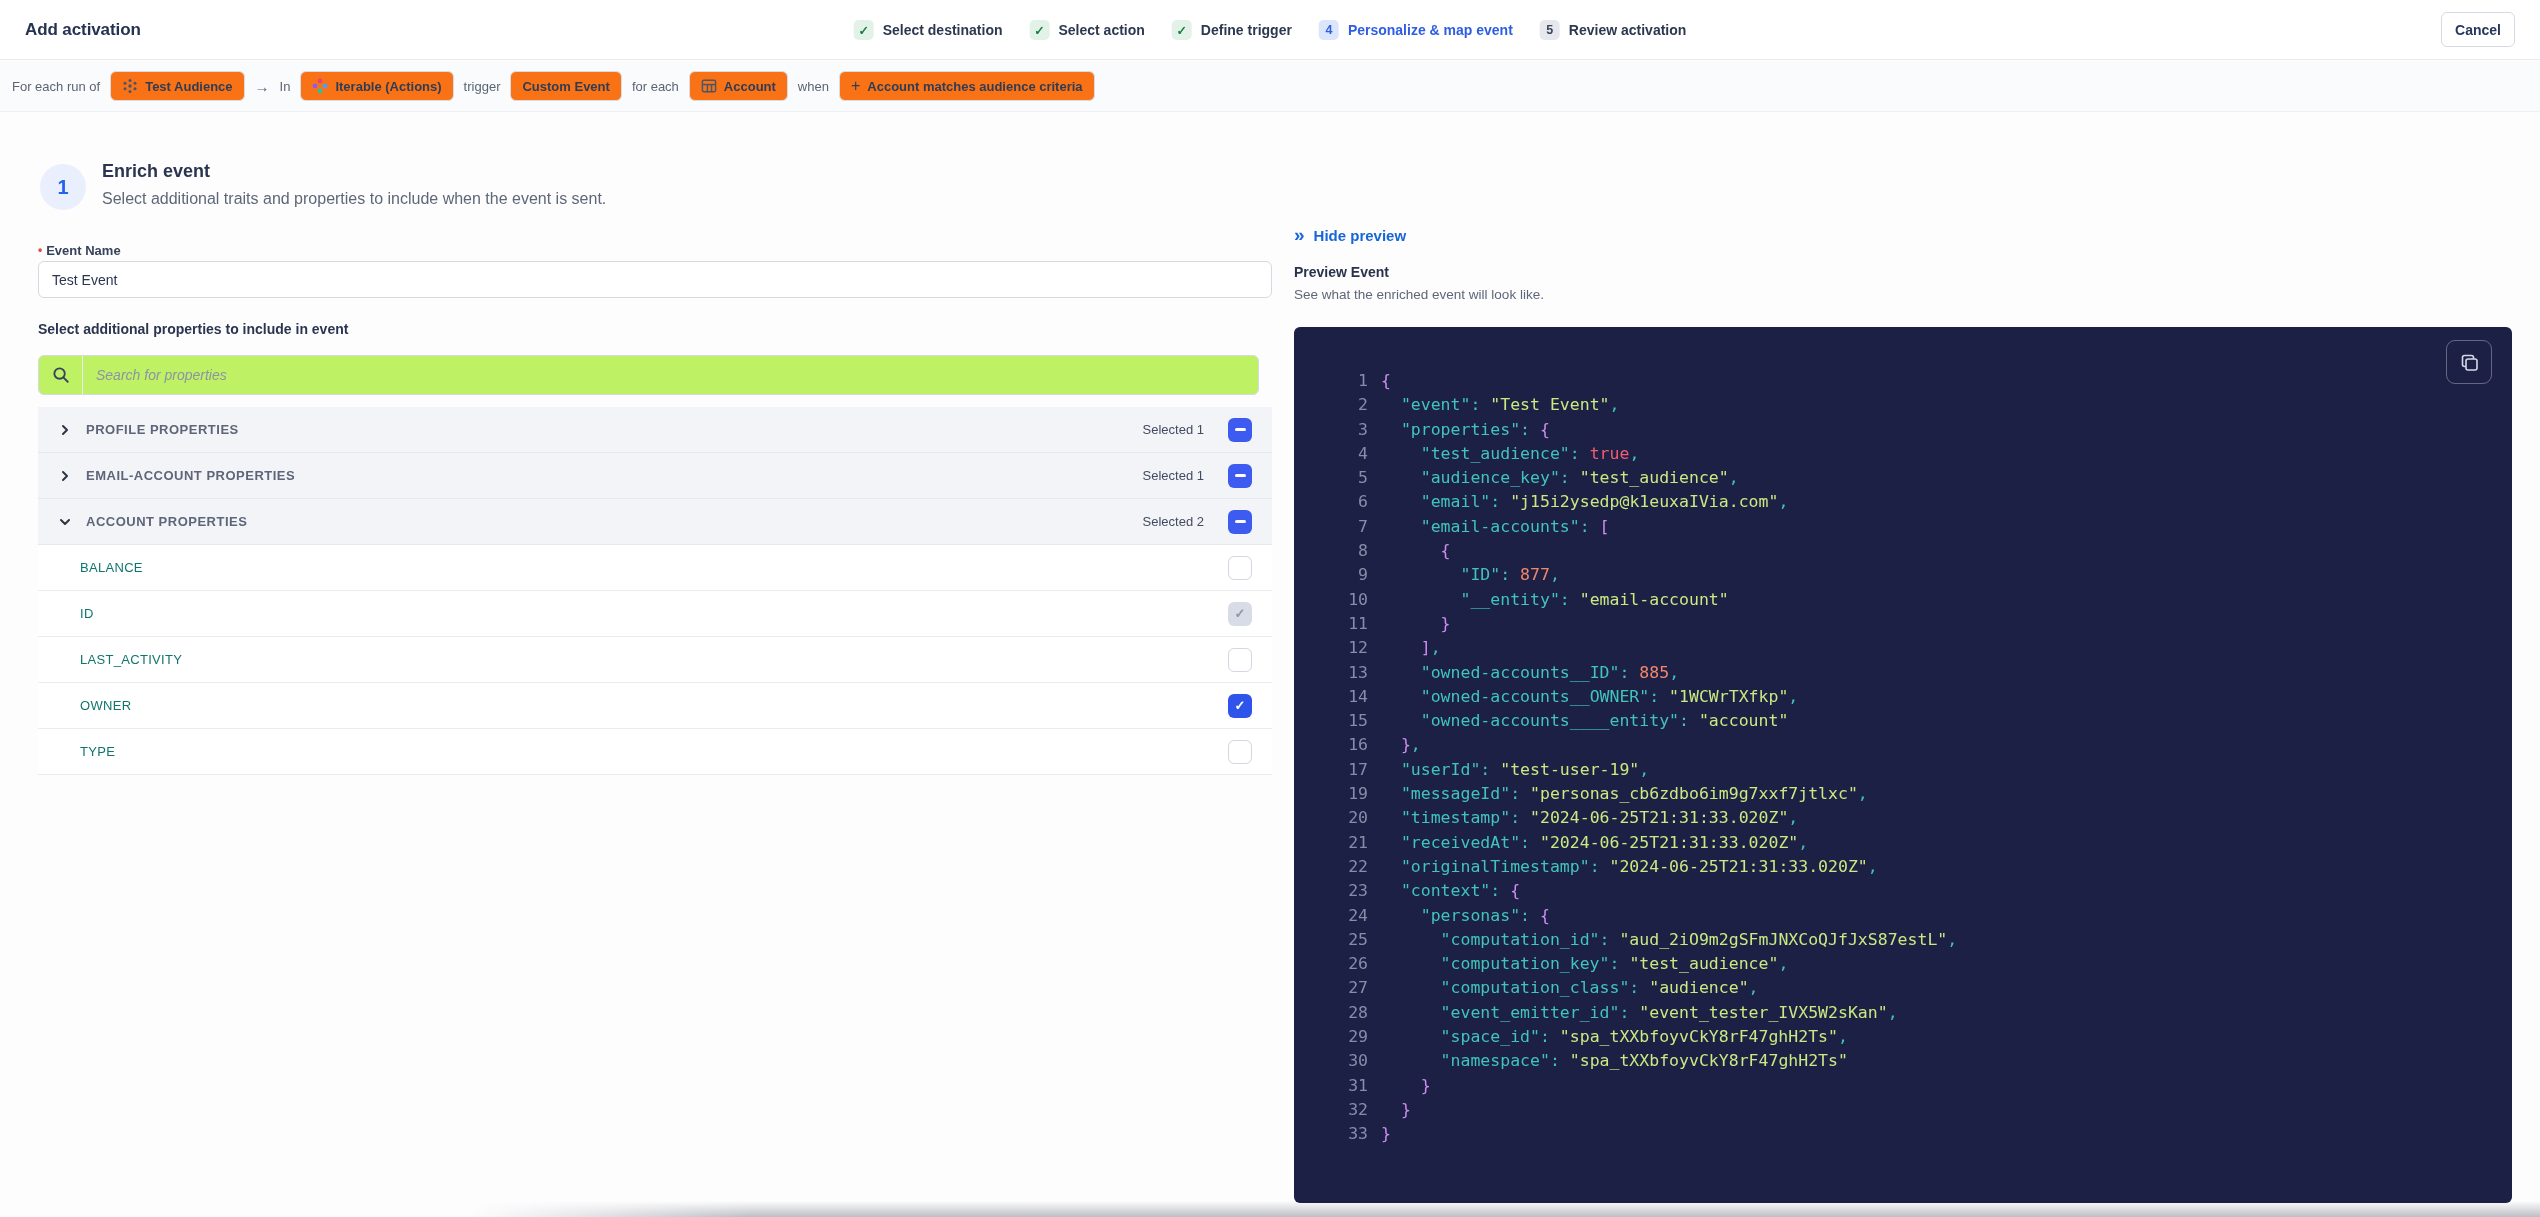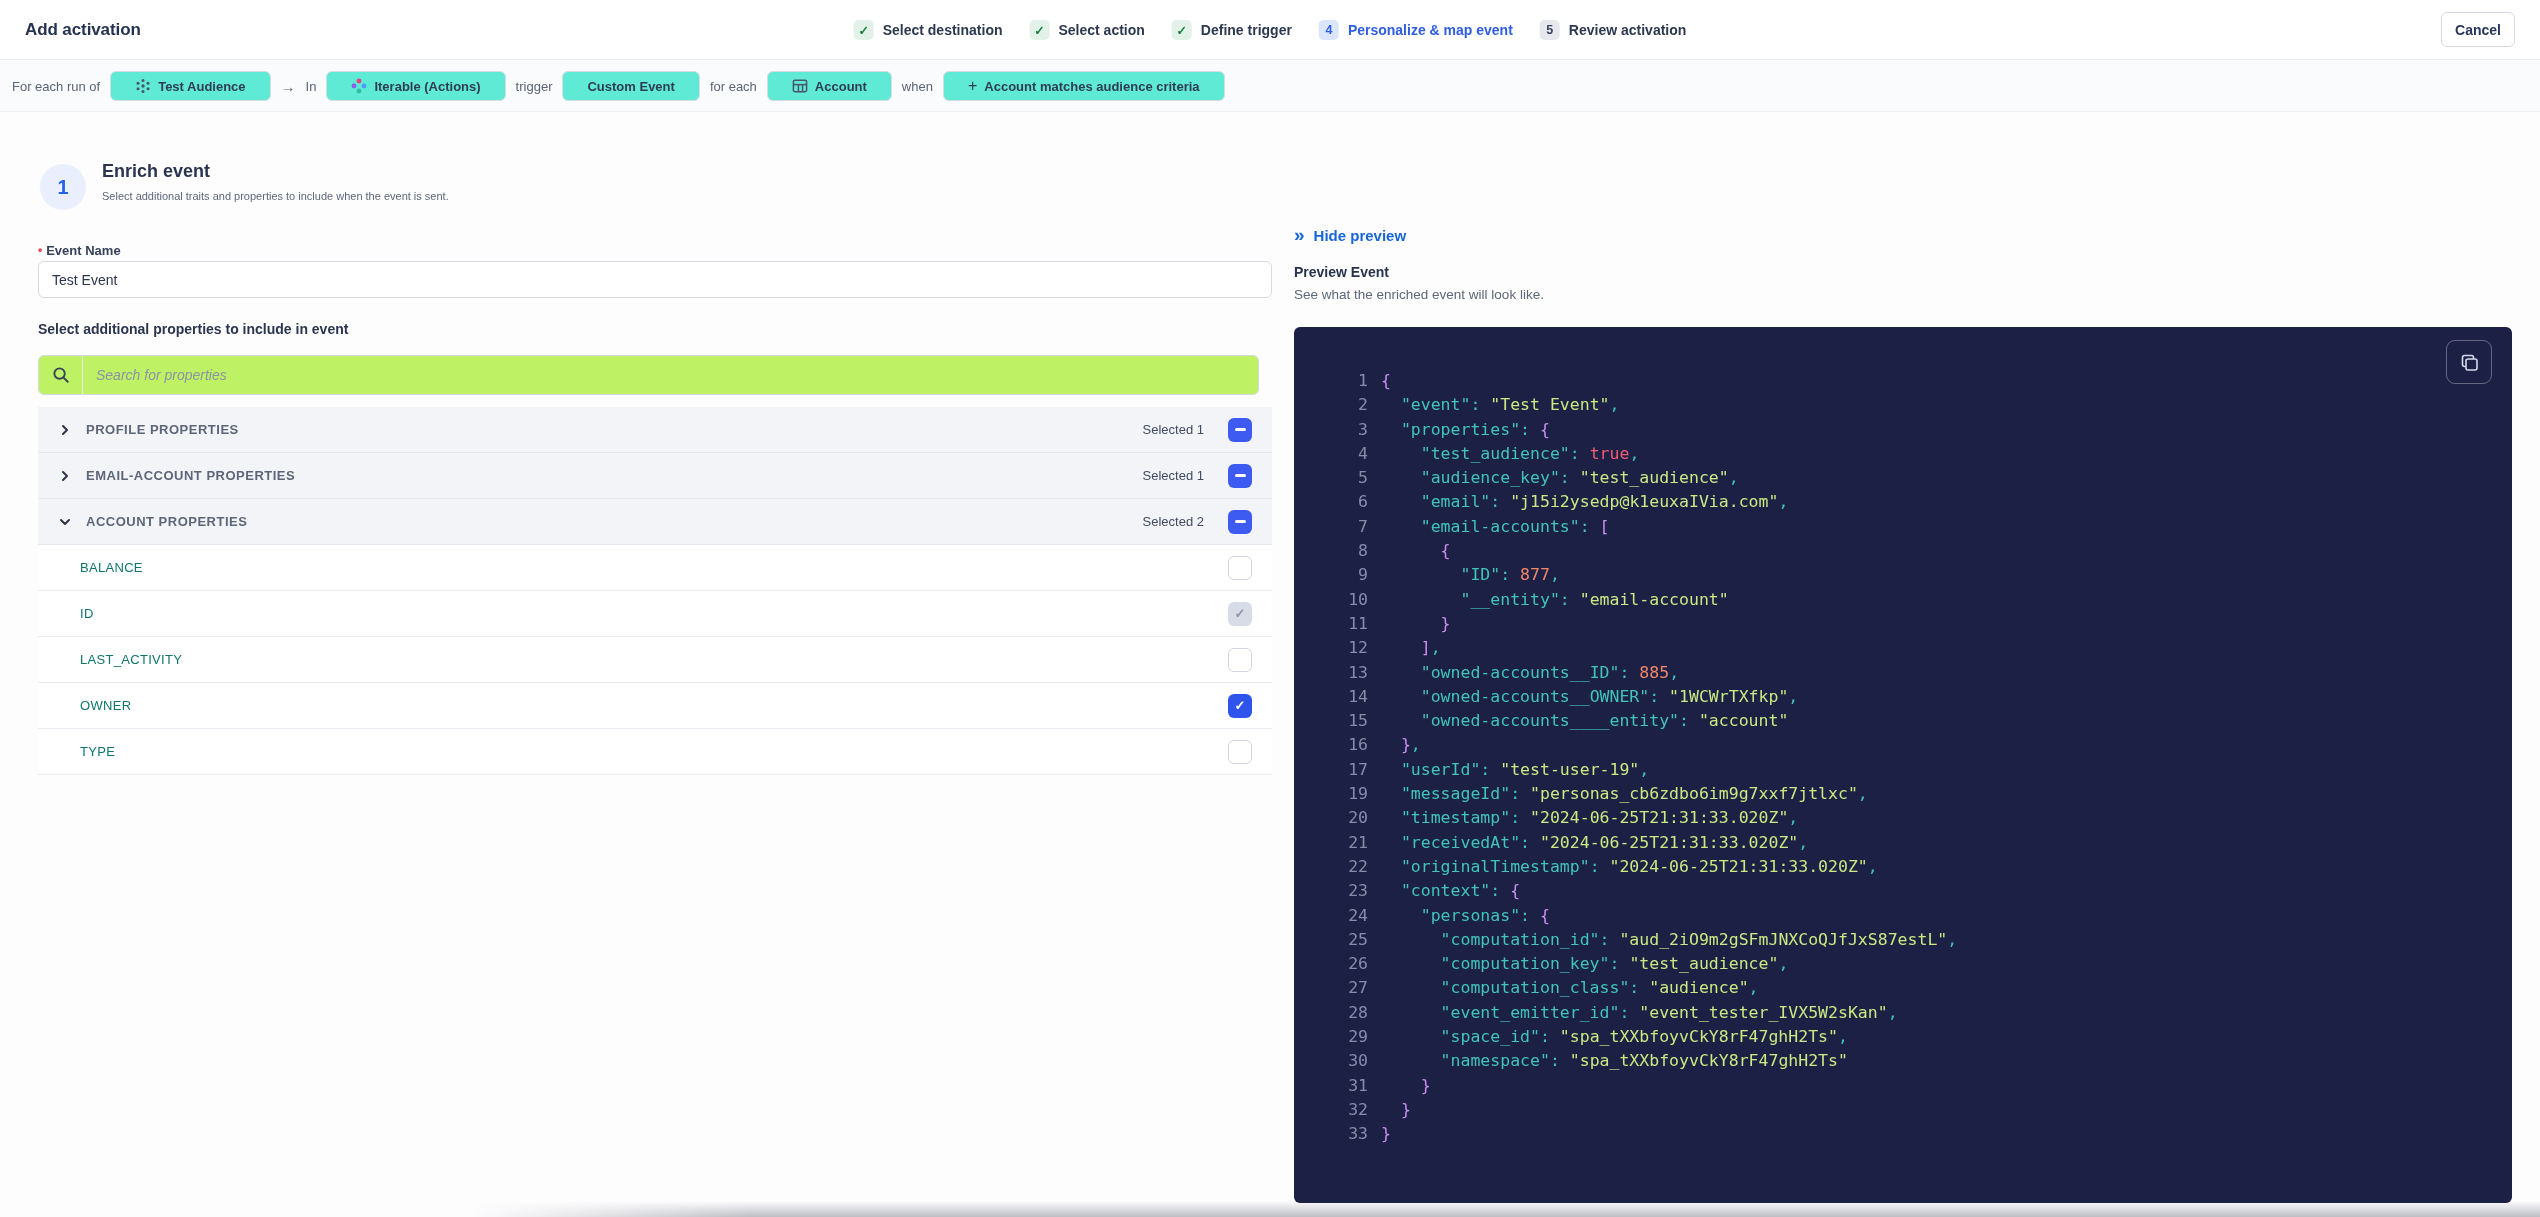--- a/index.html
+++ b/index.html
@@ -44,35 +44,35 @@
   
   .crumbbar {
     position:absolute; top:61px; left:0; right:0; height:51px;
     background:#fafbfc; border-bottom:1px solid #eef0f3;
     display:flex; align-items:center; gap:10px;
     padding:0 12px; font-size:13px; color:#5b6476; white-space:nowrap;
   }
   .crumb-text { color:#5b6476; }
   .crumb-arrow { color:#5b6476; font-size:15px; }
   .chip {
-    display:inline-flex; align-items:center; gap:7px; height:30px; padding:0 24px;
-    background:#5eead4; border:1px solid #d9dce4; border-radius:6px;
+    display:inline-flex; align-items:center; gap:7px; height:30px; padding:0 11px;
+    background:#f97316; border:1px solid #d9dce4; border-radius:6px;
     font-family:inherit; font-size:13px; font-weight:600; color:#303c55; cursor:pointer;
   }
   .chip-icon { display:flex; align-items:center; }
   .chip .plus { font-size:16px; font-weight:500; color:#303c55; line-height:1; }
 
   
   .step-circle {
     position:absolute; left:40px; top:164px; width:46px; height:46px; border-radius:50%;
     background:#e9effc; color:#2563eb; font-size:20px; font-weight:600;
     display:flex; align-items:center; justify-content:center;
   }
   .enrich-title { position:absolute; left:102px; top:161px; font-size:18px; font-weight:700; color:#2b3550; }
-  .enrich-sub   { position:absolute; left:102px; top:190px; font-size:11px; color:#5e6778; }
+  .enrich-sub   { position:absolute; left:102px; top:190px; font-size:16px; color:#5e6778; }
 
   .field-label { position:absolute; left:38px; top:243px; font-size:13px; font-weight:600; color:#36415a; }
   .req { color:#e5484d; margin-right:4px; font-size:12px; vertical-align:1px; }
   .event-input {
     position:absolute; left:38px; top:261px; width:1234px; height:37px;
     border:1px solid #d5d9e2; border-radius:6px; background:#fff;
     padding:0 13px; font-family:inherit; font-size:14px; color:#2b3550; outline:none;
   }
   .props-label { position:absolute; left:38px; top:321px; font-size:14px; font-weight:700; color:#2b3550; }
 

